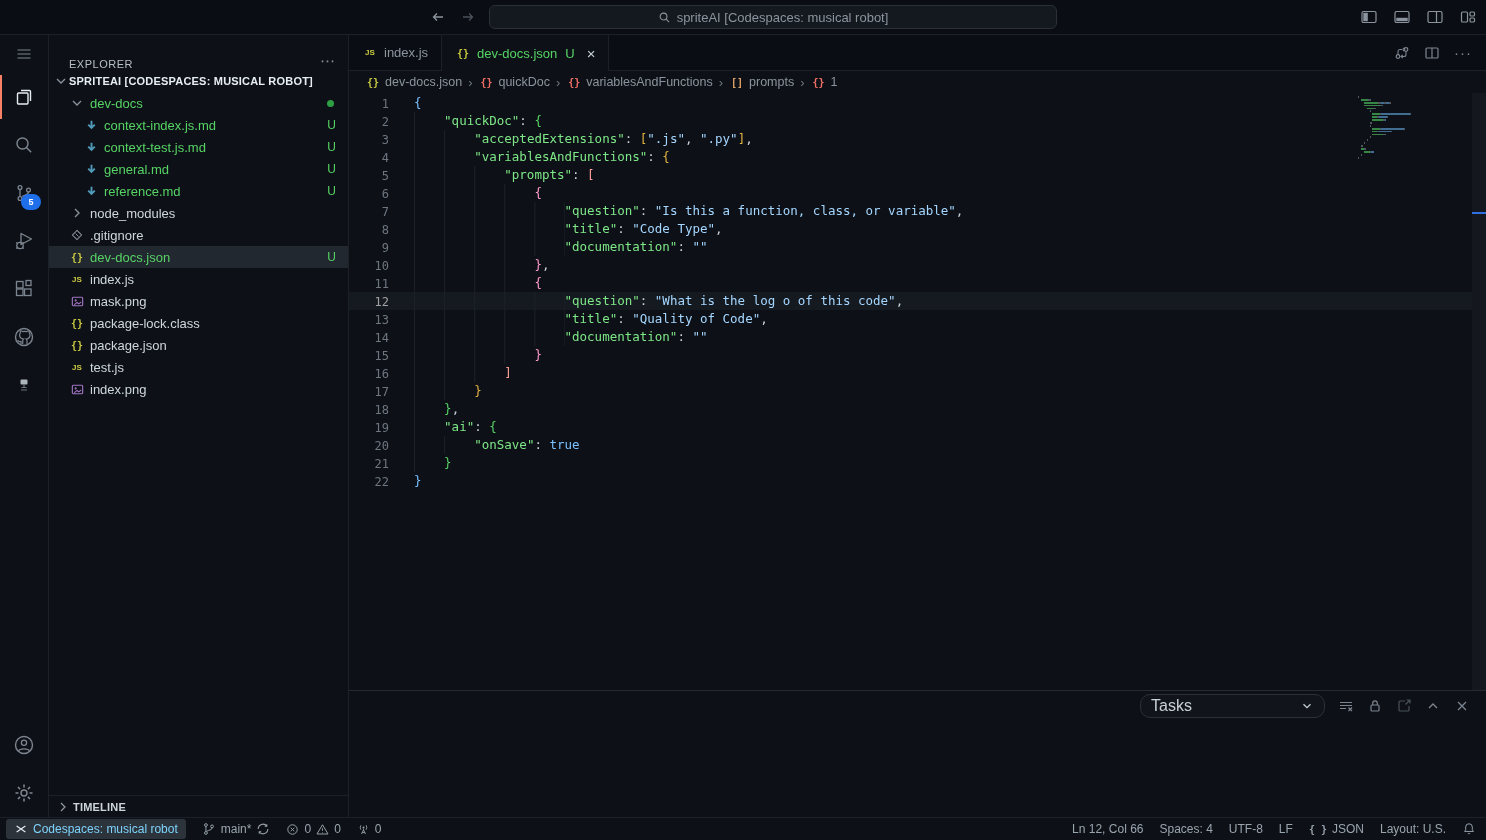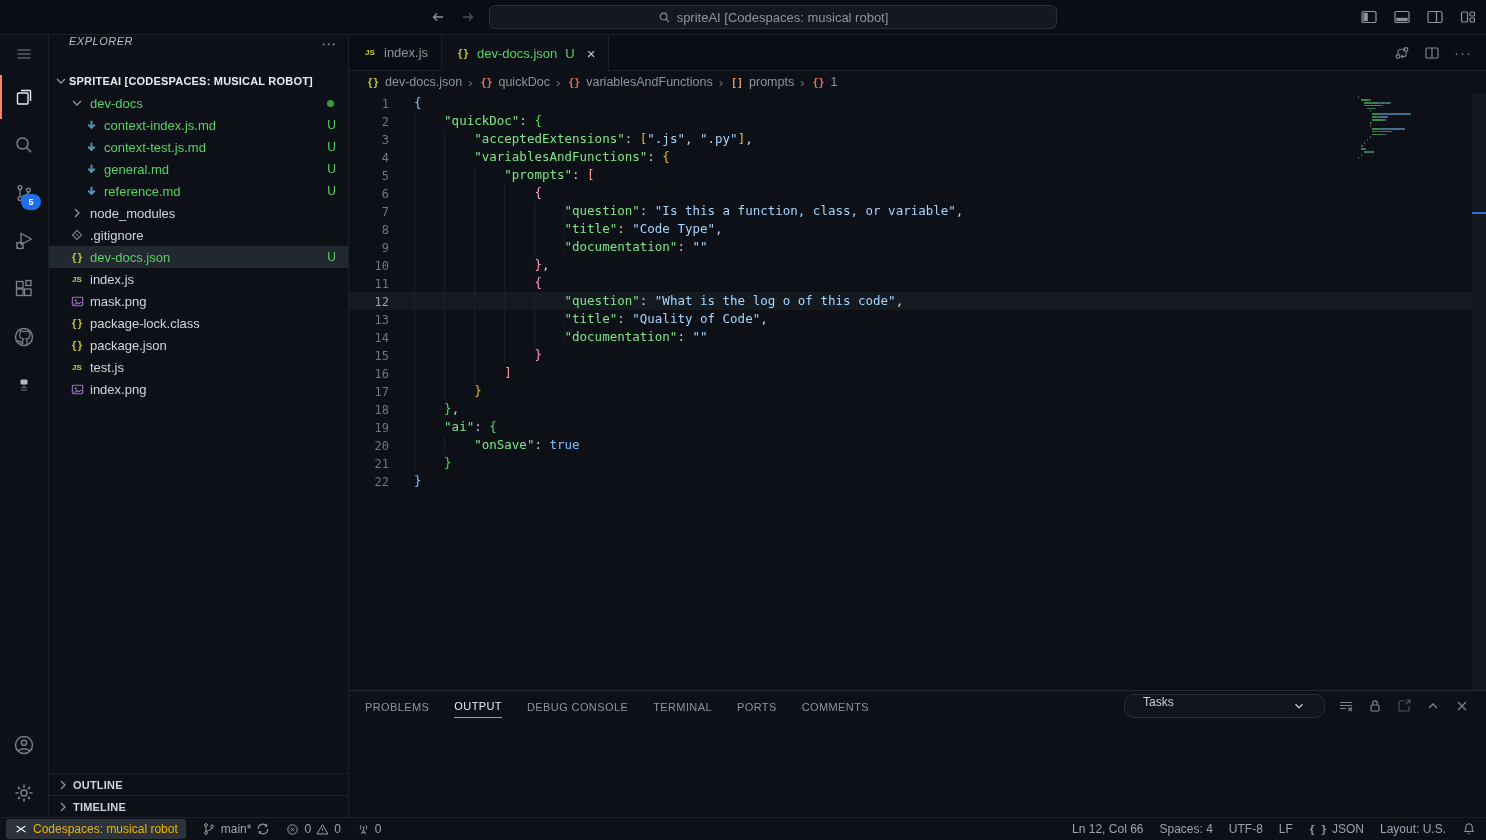--- a/index.html
+++ b/index.html
@@ -25,21 +25,21 @@
   .ab-item{height:48px;display:flex;align-items:center;justify-content:center;color:#7d8590;position:relative;}
   .ab-item.small{height:38px}
   .ab-item.active{color:#e6edf3}
   .ab-item.active::before{content:"";position:absolute;left:0;top:2px;bottom:2px;width:2px;background:#f78166;}
   .ab-badge{position:absolute;right:7px;bottom:7px;min-width:16px;height:16px;border-radius:9px;background:#1f6feb;color:#fff;
     font-size:9px;font-weight:bold;display:flex;align-items:center;justify-content:center;padding:0 2px;}
   #ab-spacer{flex:1}
 
   
   #sidebar{width:299px;flex:none;background:#0d1117;border-right:1px solid #1b2129;display:flex;flex-direction:column;font-size:13px;}
-  #sidebar-header{height:35px;flex:none;display:flex;align-items:flex-start;padding:0 12px 0 20px;font-style:italic;}
+  #sidebar-header{height:35px;flex:none;display:flex;align-items:flex-end;padding:0 12px 0 20px;}
   #sidebar-title{font-size:11px;letter-spacing:.5px;color:#b7bfc7;}
   #sidebar-more{margin-left:auto;color:#8b949e;font-size:15px;letter-spacing:1px;}
   #project-row{height:22px;flex:none;display:flex;align-items:center;padding-left:4px;font-size:11px;font-weight:bold;color:#e6edf3;letter-spacing:.2px;}
   #file-tree{flex:none;}
   .tree-row{height:22px;display:flex;align-items:center;padding-right:12px;position:relative;}
   .tree-row.d1{padding-left:20px}.tree-row.d2{padding-left:34px}
   .tree-row.sel{background:rgba(99,110,123,.25);}
   .tree-row .ic{width:16px;height:16px;margin-right:5px}
   .tree-label{white-space:nowrap;color:#ced6de;}
   .tree-label.green{color:#56d364}
@@ -84,30 +84,30 @@
   #overview-ruler{position:absolute;top:0;right:0;bottom:0;width:14px;background:rgba(255,255,255,.032);}
   #cursor-mark{position:absolute;top:119px;left:0;right:0;height:2px;background:#2f6fdf;}
 
   
   #panel{height:126px;flex:none;border-top:1px solid #262b31;background:#0d1117;display:flex;flex-direction:column;}
   #panel-bar{height:30px;flex:none;display:flex;align-items:center;padding:0 16px;}
   .panel-tab{font-size:11px;letter-spacing:.4px;color:#8b949e;margin-right:25px;padding:6px 0 5px;}
   .panel-tab.active{color:#e6edf3;border-bottom:1px solid #f78166;}
   #panel-right{margin-left:auto;display:flex;align-items:center;gap:13px;color:#7d8590;}
   #tasks-select{width:163px;height:22px;border:1px solid #2a3038;border-radius:10px;background:#11151b;
-    display:flex;padding:0 18px;font-size:12px;color:#c9d1d9;gap:6px;}
+    display:flex;align-items:center;padding:0 10px;font-size:16px;color:#c9d1d9;gap:6px;}
   #tasks-select .ic{margin-left:auto}
   .p-ic.dim{color:#4b525a}
   #panel-body{flex:1}
 
   
   #statusbar{height:22px;flex:none;background:#0d1117;border-top:1px solid #1b2129;display:flex;align-items:center;
     font-size:12px;color:#9aa4ae;padding:0 10px;gap:16px;}
   .sb-item{display:flex;align-items:center;gap:5px;white-space:nowrap;}
-  .sb-chip{background:#2d333b;color:#eab308;height:20px;padding:0 8px;border-radius:3px;margin-left:-4px;text-align:right;}
+  .sb-chip{background:#2d333b;color:#7dd3fc;height:20px;padding:0 8px;border-radius:3px;margin-left:-4px;text-align:right;}
   #sb-right{margin-left:auto;display:flex;align-items:center;gap:16px;}
   .sb-sym{font-family:"DejaVu Sans Mono",monospace;font-size:10px;font-weight:bold;}
 </style>
 </head>
 <body>
 
 <div id="app">
 
   <div id="titlebar">
     <div id="nav-arrows">
@@ -356,28 +356,20 @@
               <svg width="15" height="15" viewBox="0 0 16 16">
                 <rect x="2.5" y="3.5" width="11" height="9" rx="1" fill="none" stroke="#a074c4" stroke-width="1.2"></rect>
                 <circle cx="6" cy="6.8" r="1.1" fill="#a074c4"></circle>
                 <path d="M4.5 11.5L7.5 9l2 1.6 2.5-2.3" fill="none" stroke="#a074c4" stroke-width="1.1"></path>
               </svg>
             </span>
             <span class="tree-label">index.png</span>
           </div>
         </div>
       <div id="sidebar-bottom">
-        <div class="side-section">
-          <span class="ic" style="width:16px;height:16px">
-            <svg width="16" height="16" viewBox="0 0 16 16">
-                <path d="M6 4l4 4-4 4" fill="none" stroke="#8b949e" stroke-width="1.3"></path>
-              </svg>
-          </span>
-          <span>OUTLINE</span>
-        </div>
         <div class="side-section">
           <span class="ic" style="width:16px;height:16px">
             <svg width="16" height="16" viewBox="0 0 16 16">
                 <path d="M6 4l4 4-4 4" fill="none" stroke="#8b949e" stroke-width="1.3"></path>
               </svg>
           </span>
           <span>TIMELINE</span>
         </div>
       </div>
     </div>
@@ -670,28 +662,20 @@
               <span class="mm-seg" style="width: 1px; background: rgb(90, 99, 109); opacity: 0.85;"></span>
             </div>
           </div>
         <div id="overview-ruler">
           <div id="cursor-mark"></div>
         </div>
       </div>
 
       <div id="panel">
         <div id="panel-bar">
-          <div id="panel-tabs" style="display:flex;align-items:center">
-              <span class="panel-tab">PROBLEMS</span>
-              <span class="panel-tab active">OUTPUT</span>
-              <span class="panel-tab">DEBUG CONSOLE</span>
-              <span class="panel-tab">TERMINAL</span>
-              <span class="panel-tab">PORTS</span>
-              <span class="panel-tab">COMMENTS</span>
-            </div>
           <div id="panel-right">
             <div id="tasks-select">
               <span>Tasks</span>
               <span class="ic">
                 <svg width="14" height="14" viewBox="0 0 16 16">
                     <path d="M4 6l4 4 4-4" fill="none" stroke="#c9d1d9" stroke-width="1.4"></path>
                   </svg>
               </span>
             </div>
             <span class="ic p-ic">

